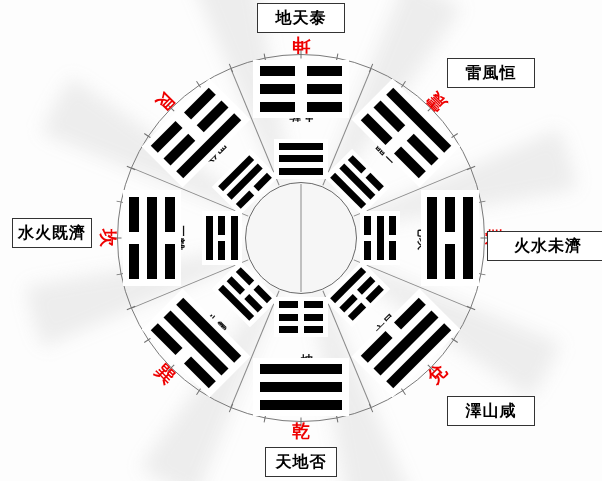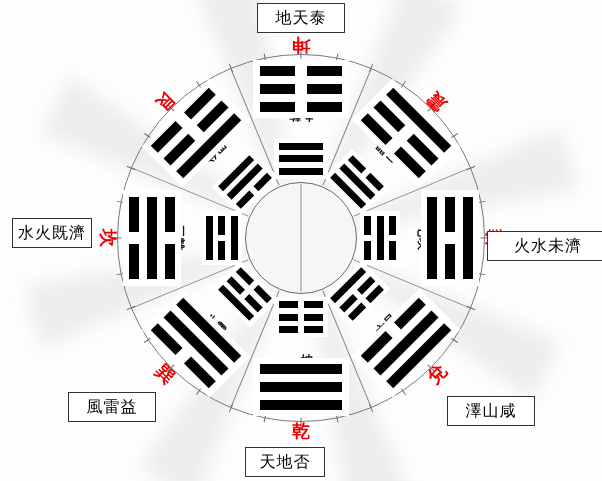--- a/index.html
+++ b/index.html
@@ -35,21 +35,21 @@
     position:absolute;font-size:18px;font-weight:bold;line-height:1;
     white-space:nowrap;
   }
   .ring-label{
     position:absolute;font-size:12px;font-weight:bold;color:#111;
     line-height:1;white-space:nowrap;letter-spacing:1px;
   }
   .hex-box{
     position:absolute;height:30px;background:#ffffff;border:1.5px solid #333;
     box-sizing:border-box;display:flex;align-items:center;justify-content:center;
-    font-size:16px;font-weight:normal;color:#000;white-space:nowrap;letter-spacing:1px;
+    font-size:16px;font-weight:bold;color:#000;white-space:nowrap;letter-spacing:1px;
   }
 </style>
 </head>
 <body>
 
 <div class="stage">
     <div class="watermark" style="left: 301px; top: 238px; transform: translate(-50%, -50%) rotate(22deg); position: absolute;"></div>
     <div class="sector-line" style="height: 126px; left: 346.922px; top: 127.134px; transform: translate(-50%, -50%) rotate(22.5deg); position: absolute;"></div>
     <div class="sector-line" style="height: 126px; left: 411.866px; top: 192.078px; transform: translate(-50%, -50%) rotate(67.5deg); position: absolute;"></div>
     <div class="sector-line" style="height: 126px; left: 411.866px; top: 283.922px; transform: translate(-50%, -50%) rotate(112.5deg); position: absolute;"></div>
@@ -303,18 +303,18 @@
     </div>
     <div class="red-char" style="color: rgb(238, 0, 0); left: 301px; top: 45px; transform: translate(-50%, -50%) rotate(180deg); position: absolute;">坤</div>
     <div class="red-char" style="color: rgb(238, 0, 0); left: 437.472px; top: 101.528px; transform: translate(-50%, -50%) rotate(225deg); position: absolute;">震</div>
     <div class="red-char" style="color: rgb(238, 0, 0); left: 494px; top: 238px; transform: translate(-50%, -50%) rotate(270deg); position: absolute;">離</div>
     <div class="red-char" style="color: rgb(238, 0, 0); left: 437.472px; top: 374.472px; transform: translate(-50%, -50%) rotate(315deg); position: absolute;">兌</div>
     <div class="red-char" style="color: rgb(238, 0, 0); left: 301px; top: 431px; transform: translate(-50%, -50%) rotate(0deg); position: absolute;">乾</div>
     <div class="red-char" style="color: rgb(238, 0, 0); left: 164.528px; top: 374.472px; transform: translate(-50%, -50%) rotate(45deg); position: absolute;">巽</div>
     <div class="red-char" style="color: rgb(238, 0, 0); left: 108px; top: 238px; transform: translate(-50%, -50%) rotate(90deg); position: absolute;">坎</div>
     <div class="red-char" style="color: rgb(238, 0, 0); left: 164.528px; top: 101.528px; transform: translate(-50%, -50%) rotate(135deg); position: absolute;">艮</div>
     <div class="hex-box" style="width: 88px; left: 301px; top: 18px; transform: translate(-50%, -50%) rotate(0deg); position: absolute;">地天泰</div>
+    <div class="hex-box" style="width: 88px; left: 491px; top: 73px; transform: translate(-50%, -50%) rotate(0deg); position: absolute;">雷風恒</div>
     <div class="hex-box" style="width: 122px; left: 548px; top: 246px; transform: translate(-50%, -50%) rotate(0deg); position: absolute;">火水未濟</div>
     <div class="hex-box" style="width: 88px; left: 491px; top: 411px; transform: translate(-50%, -50%) rotate(0deg); position: absolute;">澤山咸</div>
-    <div class="hex-box" style="width: 80px; left: 285px; top: 462px; transform: translate(-50%, -50%) rotate(0deg); position: absolute;">天地否</div>
-    <div class="hex-box" style="width: 88px; left: 112px; top: 407px; transform: translate(-50%, -50%) rotate(0deg); position: absolute;">風雷益</div>
+    <div class="hex-box" style="width: 72px; left: 301px; top: 462px; transform: translate(-50%, -50%) rotate(0deg); position: absolute;">天地否</div>
     <div class="hex-box" style="width: 80px; left: 52px; top: 233px; transform: translate(-50%, -50%) rotate(0deg); position: absolute;">水火既濟</div>
   </div>
 
 </body></html>

